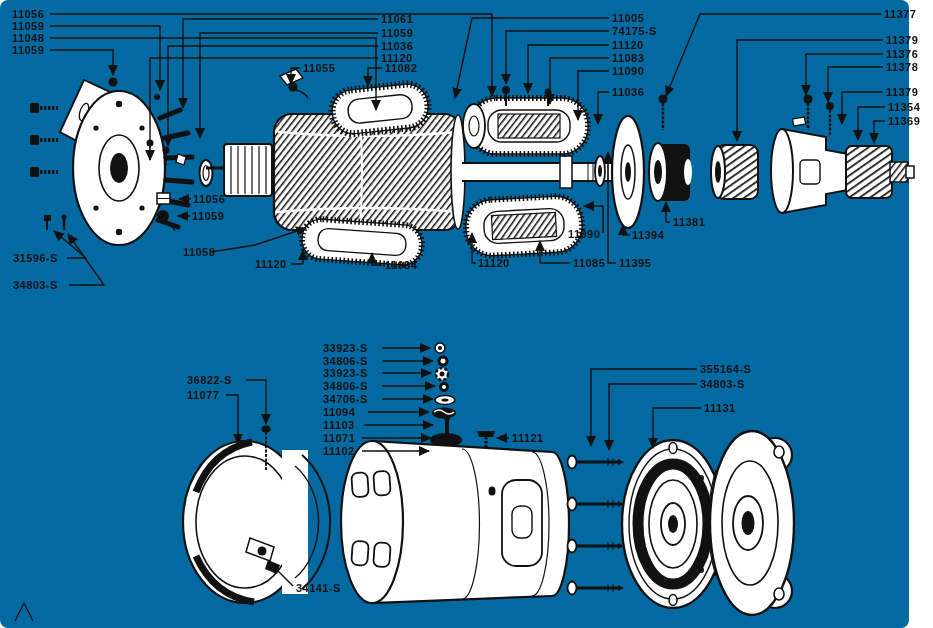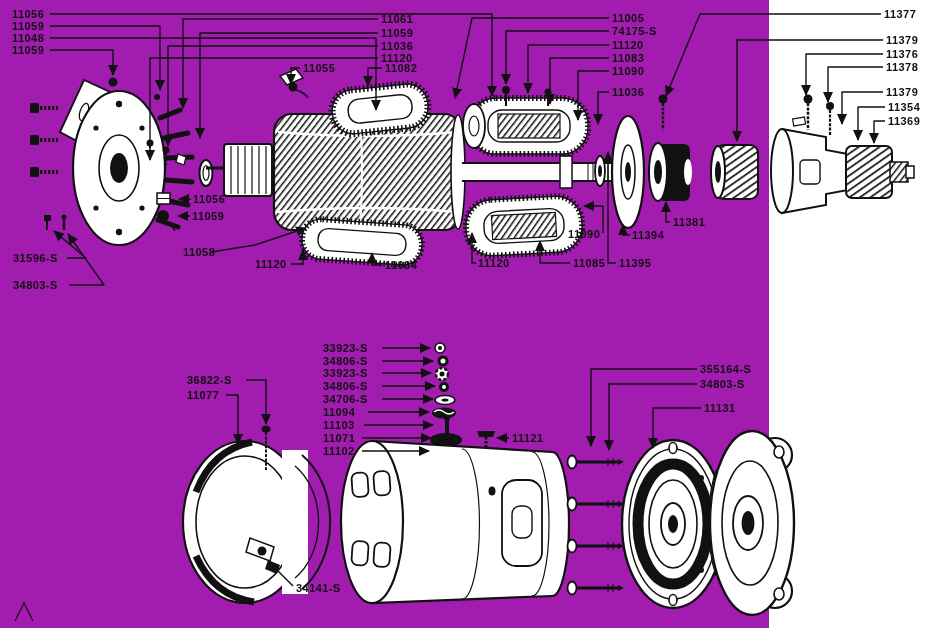--- a/index.html
+++ b/index.html
@@ -1,17 +1,17 @@
 <!DOCTYPE html>
 <html><head>
 <meta charset="utf-8">
 <style>
   html,body{margin:0;padding:0;background:#ffffff;}
   body{width:933px;height:628px;overflow:hidden;font-family:"Liberation Sans",sans-serif;}
-  #stage{position:relative;width:769px;height:628px;background:#a21caf;}
+  #stage{position:relative;width:909px;height:628px;background:#0369a1;border-radius:8px;}
   svg{display:block;}
   .leader{fill:none;stroke:#111111;stroke-width:1.4;stroke-linejoin:round;}
   .callout{font-family:"Liberation Sans",sans-serif;font-weight:700;font-size:11px;letter-spacing:.45px;fill:#111111;}
   .ln{stroke:#111111;fill:none;}
   .fw{fill:#ffffff;stroke:#111111;}
   .fk{fill:#111111;stroke:none;}
 </style>
 </head>
 <body>
 

